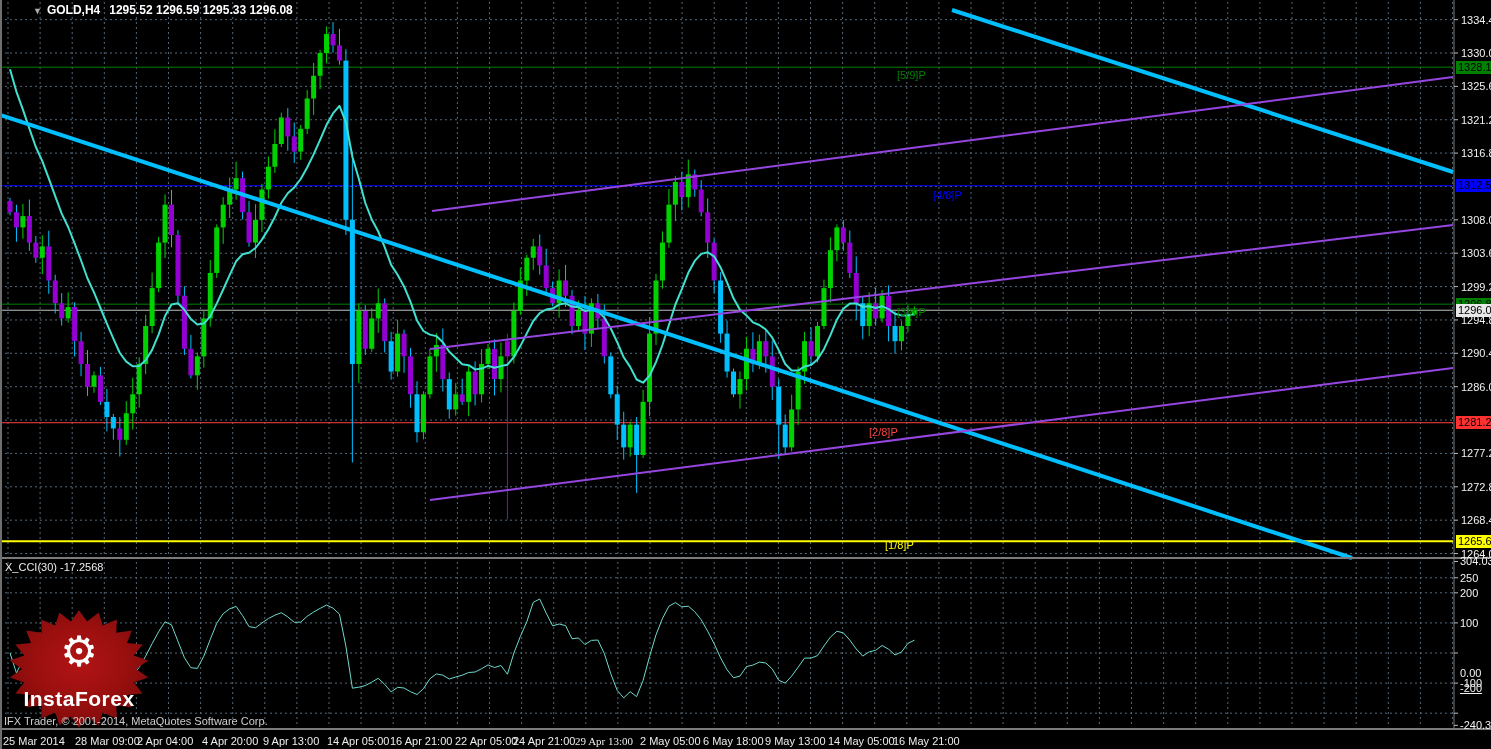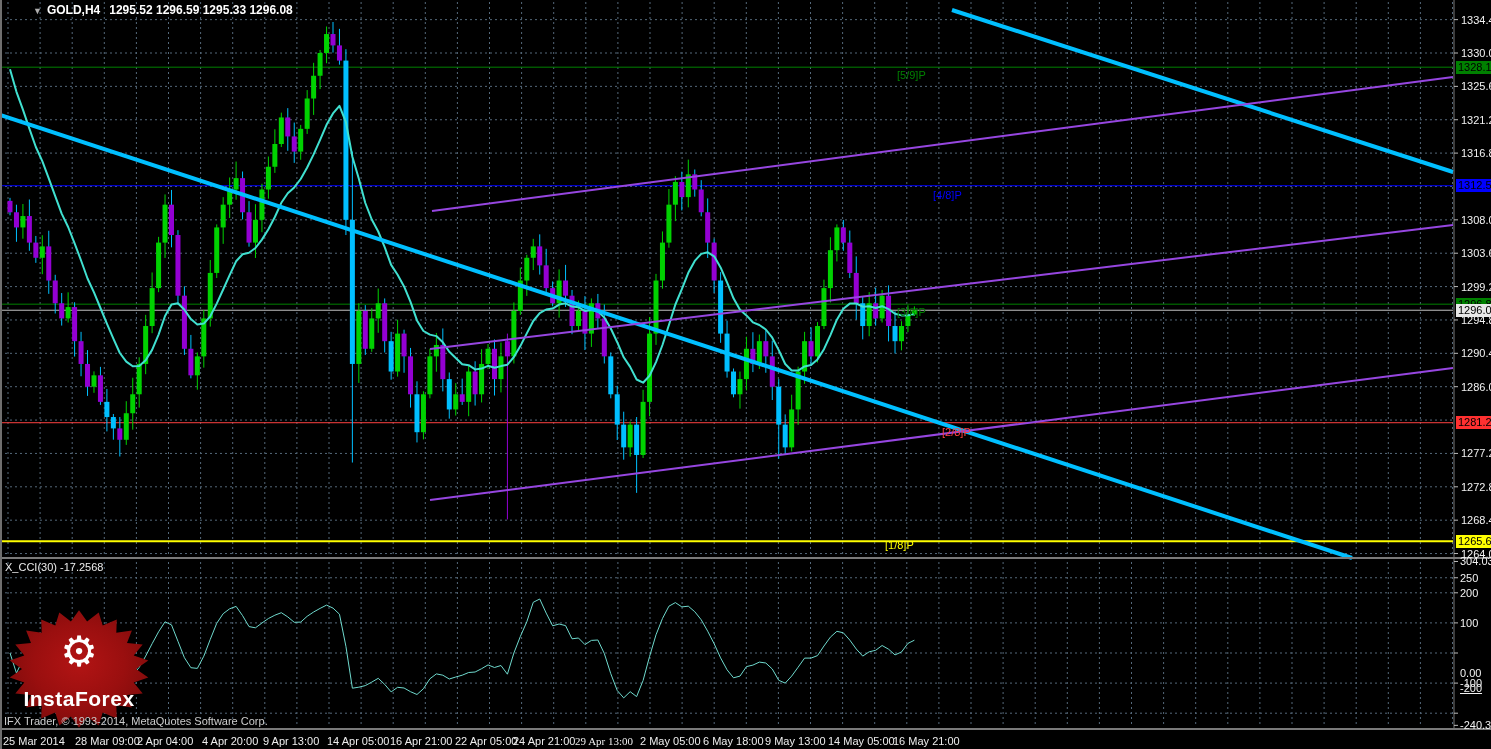--- a/index.html
+++ b/index.html
@@ -441,21 +441,21 @@
           <stop offset="55%" stop-color="#9a0f0f"></stop>
           <stop offset="100%" stop-color="#7c0b0b"></stop>
         </radialGradient>
       </defs>
       <polygon id="star" fill="url(#lg)" points="73.0,6.2 81.1,17.6 92.7,8.6 96.7,21.4 110.8,15.5 110.3,28.8 125.9,26.5 121.0,39.1 136.7,40.6 127.7,51.5 142.3,56.6 130.0,65.0 142.3,73.4 127.7,78.5 136.7,89.4 121.0,90.9 125.9,103.5 110.3,101.2 110.8,114.5 96.7,108.6 92.7,121.4 81.1,112.4 73.0,123.8 64.9,112.4 53.3,121.4 49.3,108.6 35.2,114.5 35.7,101.2 20.1,103.5 25.0,90.9 9.3,89.4 18.3,78.5 3.7,73.4 16.0,65.0 3.7,56.6 18.3,51.5 9.3,40.6 25.0,39.1 20.1,26.5 35.7,28.8 35.2,15.5 49.3,21.4 53.3,8.6 64.9,17.6"></polygon>
       <text x="73" y="62" text-anchor="middle" font-size="42" fill="#ffffff">⚙</text>
       <text x="73" y="102" text-anchor="middle" font-size="21" font-weight="bold" fill="#ffffff" font-family="Liberation Sans, sans-serif" letter-spacing="0.5">InstaForex</text>
     </svg>
   </div>
 
-  <div id="copyright">IFX Trader, © 1993-2014, MetaQuotes Software Corp.</div>
+  <div id="copyright">IFX Trader, © 2001-2014, MetaQuotes Software Corp.</div>
 
   <div id="price-axis">
       <span class="tick" style="left: 1461px; top: 13.6304px;">1334.40</span>
       <span class="tick" style="left: 1461px; top: 47px;">1330.00</span>
       <span class="tick" style="left: 1461px; top: 80.3696px;">1325.60</span>
       <span class="tick" style="left: 1461px; top: 113.739px;">1321.20</span>
       <span class="tick" style="left: 1461px; top: 147.109px;">1316.80</span>
       <span class="tick" style="left: 1461px; top: 213.848px;">1308.00</span>
       <span class="tick" style="left: 1461px; top: 247.218px;">1303.60</span>
       <span class="tick" style="left: 1461px; top: 280.587px;">1299.20</span>
@@ -497,17 +497,17 @@
       <span class="time-label" style="left: 640px;">2 May 05:00</span>
       <span class="time-label" style="left: 703px;">6 May 18:00</span>
       <span class="time-label" style="left: 765px;">9 May 13:00</span>
       <span class="time-label" style="left: 828px;">14 May 05:00</span>
       <span class="time-label" style="left: 893px;">16 May 21:00</span>
     </div>
   <div id="pivot-labels">
       <span class="pivot-label" style="left: 897px; top: 69.1821px; color: rgb(0, 128, 0);">[5/9]P</span>
       <span class="pivot-label" style="left: 897px; top: 188.72px; color: rgb(0, 0, 255); padding-left: 36px;">[4/8]P</span>
       <span class="pivot-label" style="left: 897px; top: 306.182px; color: rgb(0, 128, 0);">[3/8]P</span>
-      <span class="pivot-label" style="left: 942px; top: 425.72px; color: rgb(255, 64, 64);">[2/8]P</span>
+      <span class="pivot-label" style="left: 869px; top: 425.72px; color: rgb(255, 64, 64);">[2/8]P</span>
       <span class="pivot-label" style="left: 885px; top: 539.182px; color: rgb(255, 255, 0);">[1/8]P</span>
     </div>
   <div id="left-border"></div>
 </div>
 
 </body></html>

